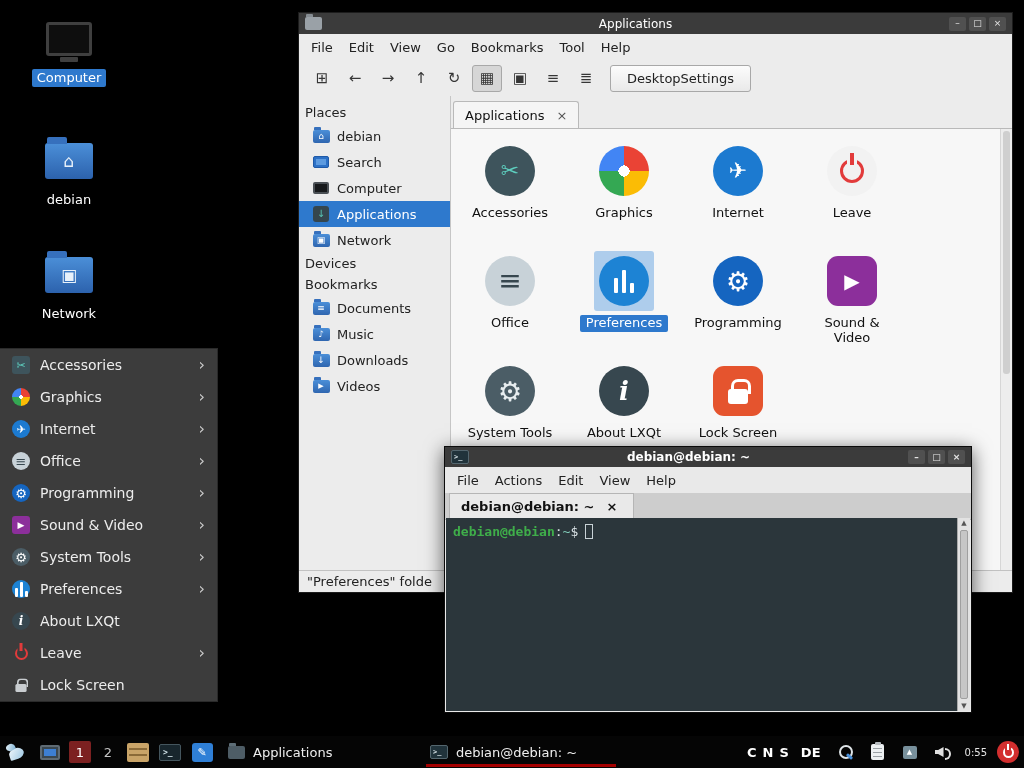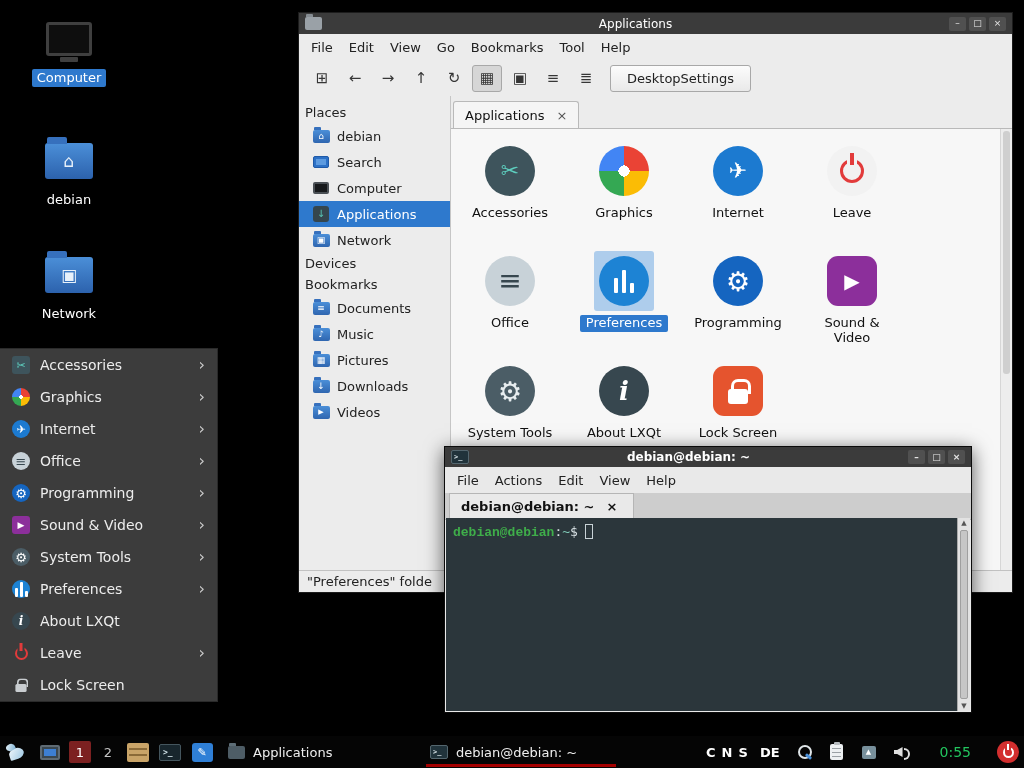--- a/index.html
+++ b/index.html
@@ -156,21 +156,21 @@
 #taskbar{position:absolute;left:0;right:0;bottom:0;height:32px;background:#050505;display:flex;align-items:center;padding:0 5px;gap:6px;z-index:5}
 .tb-ic{width:26px;height:26px;display:flex;align-items:center;justify-content:center;flex:none}
 .ws{width:22px;height:22px;display:flex;align-items:center;justify-content:center;color:#fff;font-size:13px;border-radius:2px;flex:none}
 .ws.off{color:#c5c5c5}
 .task{width:196px;height:30px;display:flex;align-items:center;gap:8px;padding:0 7px;color:#eee;font-size:13px;position:relative;flex:none}
 .task-lbl{white-space:nowrap;overflow:hidden}
 .task .underline{position:absolute;left:3px;right:3px;bottom:0;height:3px}
 .flex1{flex:1}
 .flags{display:flex;gap:6px;color:#fff;font-weight:bold;font-size:13px}
 .layoutlbl{color:#fff;font-size:13px;font-weight:bold;margin:0 6px}
-.clock{color:#22c55e;font-size:14px;margin:0 20px}
+.clock{color:#e5e5e5;font-size:10px;margin:0 4px}
 .powerbtn{width:22px;height:22px;border-radius:50%;display:flex;align-items:center;justify-content:center;color:#fff;flex:none}
 .bird{width:24px;height:22px;position:relative;display:inline-block}
 .bird::before{content:"";position:absolute;left:3px;top:7px;width:15px;height:11px;background:linear-gradient(135deg,#f2f8fc,#9cc7e2);border-radius:60% 60% 60% 8%;transform:rotate(-18deg)}
 .bird::after{content:"";position:absolute;left:0;top:3px;width:9px;height:7px;background:linear-gradient(135deg,#e8f3fa,#7fb4d6);border-radius:50% 60% 20% 60%;transform:rotate(-30deg)}
 .mini-monitor{width:20px;height:15px;background:#3a4750;border:2px solid #5f6b74;border-radius:2px;position:relative}
 .mini-monitor::after{content:"";position:absolute;inset:2px;background:#3d7fd3}
 .ql-files{width:22px;height:19px;background:#c9a468;border-radius:2px;position:relative}
 .ql-files::before{content:"";position:absolute;left:2px;right:2px;top:5px;height:2px;background:#8a6a38;box-shadow:0 6px 0 #8a6a38}
 .ql-term{width:22px;height:17px;background:#18262d;border:1px solid #45565e;border-radius:2px;color:#cfe0e6;font-family:"DejaVu Sans Mono",monospace;font-size:8px;font-weight:bold;display:flex;align-items:center;padding-left:3px}
 .ql-term::after{content:">_"}
@@ -296,28 +296,20 @@
           <span data-name="bookmark-label">Documents</span>
         </div>
         <div class="side-i" data-name="bookmark-music">
           <span class="si" data-name="music-folder-icon">
               <span class="folder-sm">
                 <i class="ic ic-note"></i>
               </span>
             </span>
           <span data-name="bookmark-label">Music</span>
         </div>
-        <div class="side-i" data-name="bookmark-pictures">
-          <span class="si" data-name="pictures-folder-icon">
-              <span class="folder-sm">
-                <i class="ic ic-grid"></i>
-              </span>
-            </span>
-          <span data-name="bookmark-label">Pictures</span>
-        </div>
         <div class="side-i" data-name="bookmark-downloads">
           <span class="si" data-name="downloads-folder-icon">
               <span class="folder-sm">
                 <i class="ic ic-down"></i>
               </span>
             </span>
           <span data-name="bookmark-label">Downloads</span>
         </div>
         <div class="side-i" data-name="bookmark-videos">
           <span class="si" data-name="videos-folder-icon">
@@ -456,21 +448,21 @@
       <span data-name="menu-view">View</span>
       <span data-name="menu-help">Help</span>
     </div>
     <div class="term-tabbar" data-name="terminal-tabbar">
       <div class="term-tab" data-name="terminal-tab">
         <span data-name="tab-label">debian@debian: ~</span>
         <span class="x" data-name="tab-close-icon"></span>
       </div>
     </div>
     <div class="term-screen" data-name="terminal-screen">
-      <span class="tuser" data-name="prompt-user-host" style="color: rgb(63, 174, 74); font-family: Liberation Mono, monospace;">debian@debian</span><span data-name="prompt-separator">:</span><span data-name="prompt-path" style="color: rgb(127, 201, 182);">~</span><span data-name="prompt-char">$</span><span class="cursor" data-name="terminal-cursor"></span>
+      <span class="tuser" data-name="prompt-user-host" style="color: rgb(63, 174, 74);">debian@debian</span><span data-name="prompt-separator">:</span><span data-name="prompt-path" style="color: rgb(127, 201, 182);">~</span><span data-name="prompt-char">$</span><span class="cursor" data-name="terminal-cursor"></span>
     </div>
     <div class="term-scrollbar" data-name="terminal-scrollbar">
       <span class="scroll-up" data-name="scroll-up-icon"></span>
       <div class="term-thumb" data-name="scrollbar-thumb"></div>
       <span class="scroll-dn" data-name="scroll-down-icon"></span>
     </div>
   </div>
 
   <div id="start-menu" data-name="application-menu">
     <div class="mi" data-name="menu-item-accessories">

